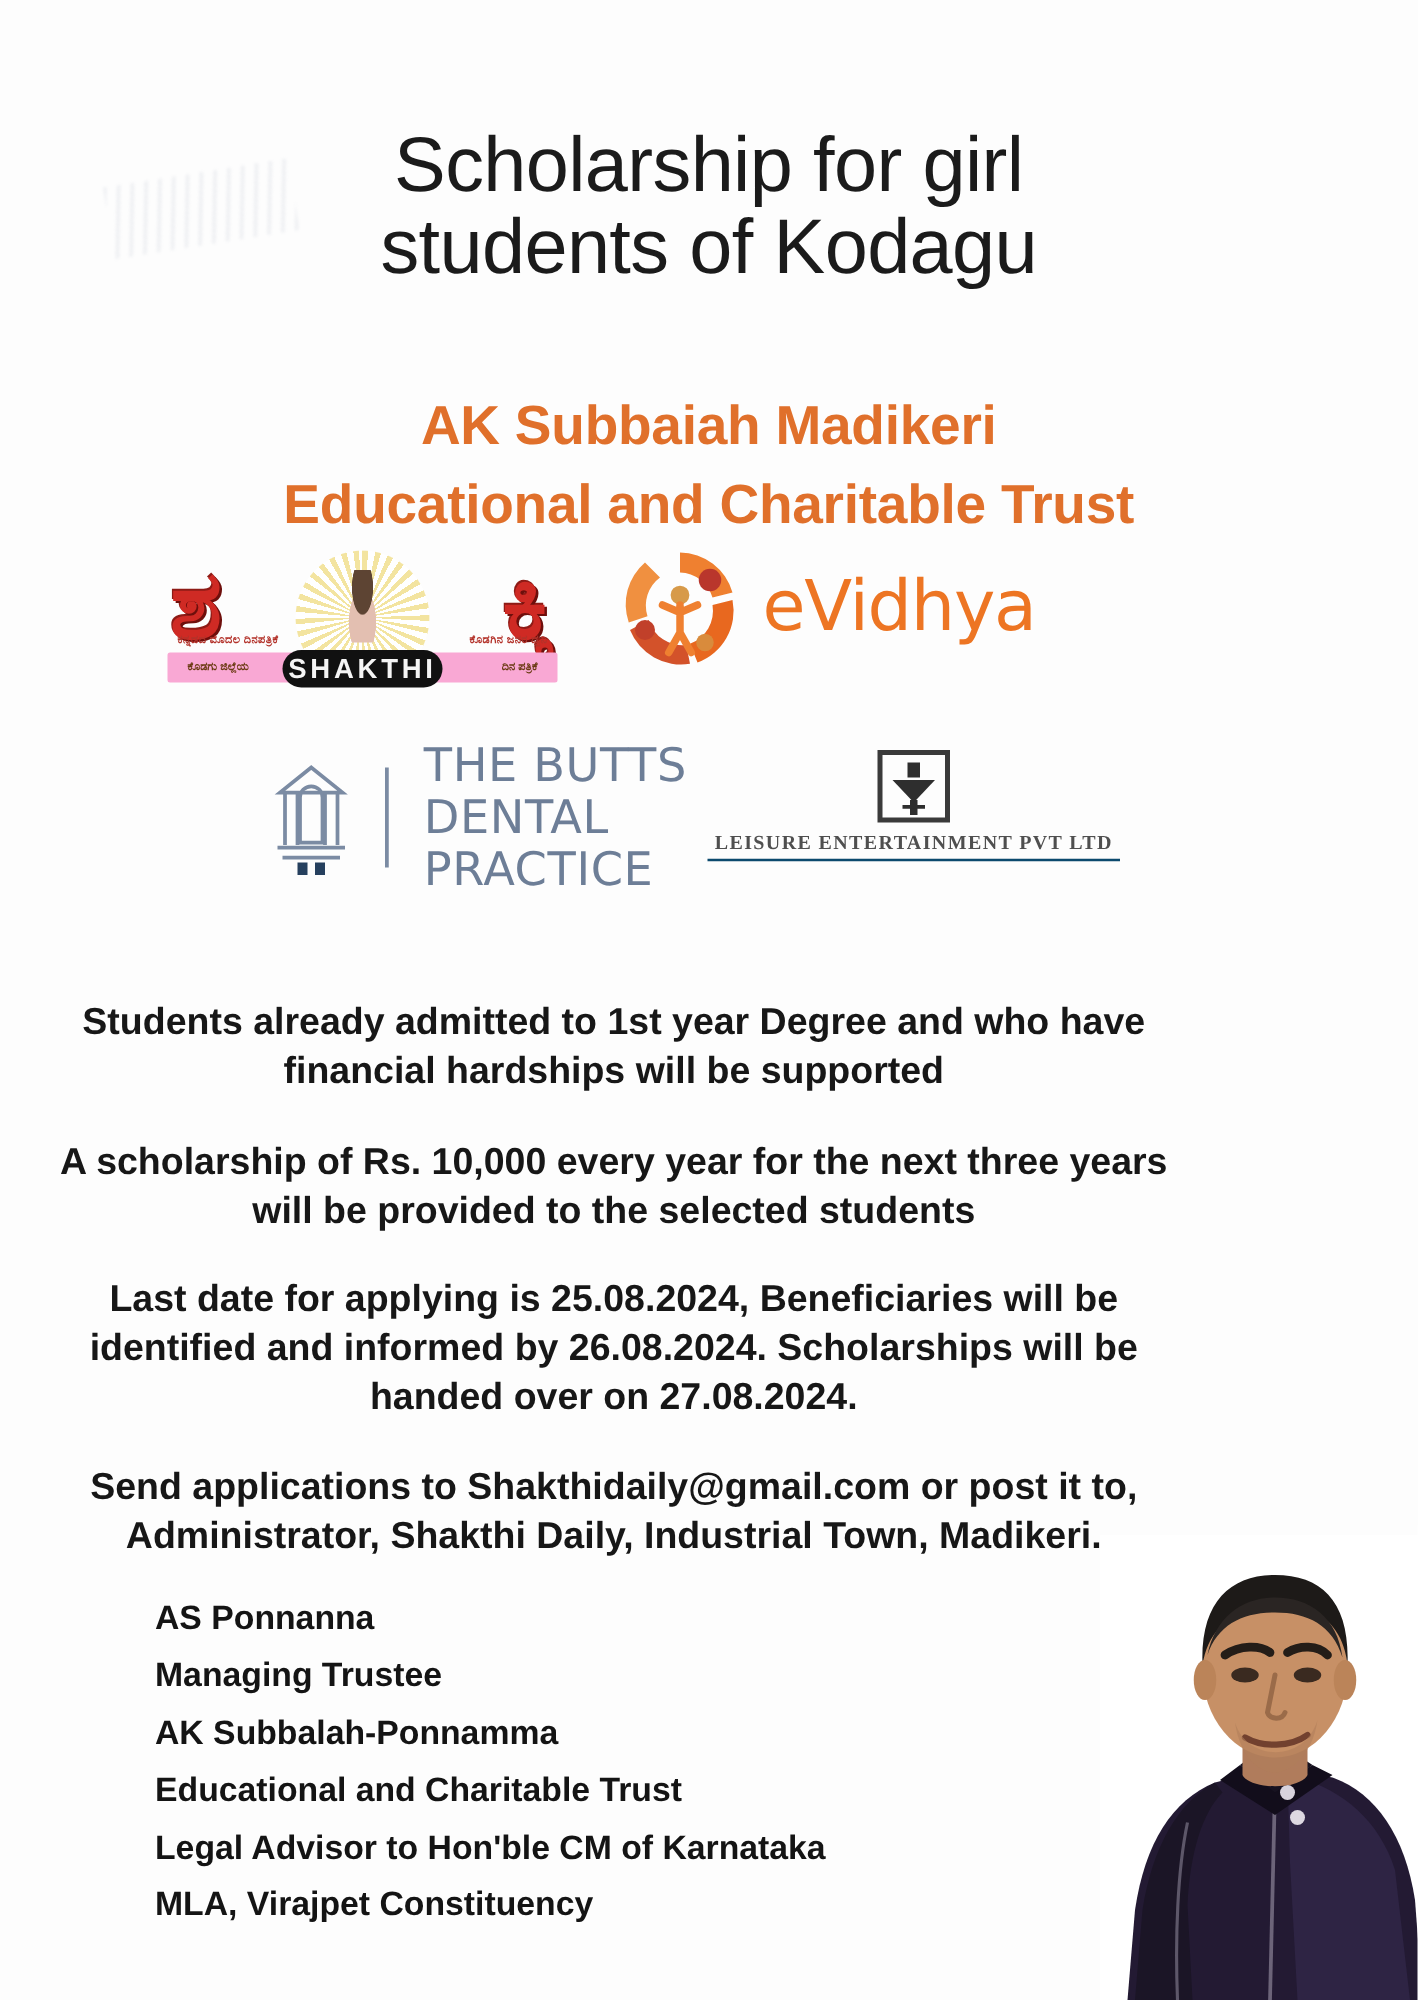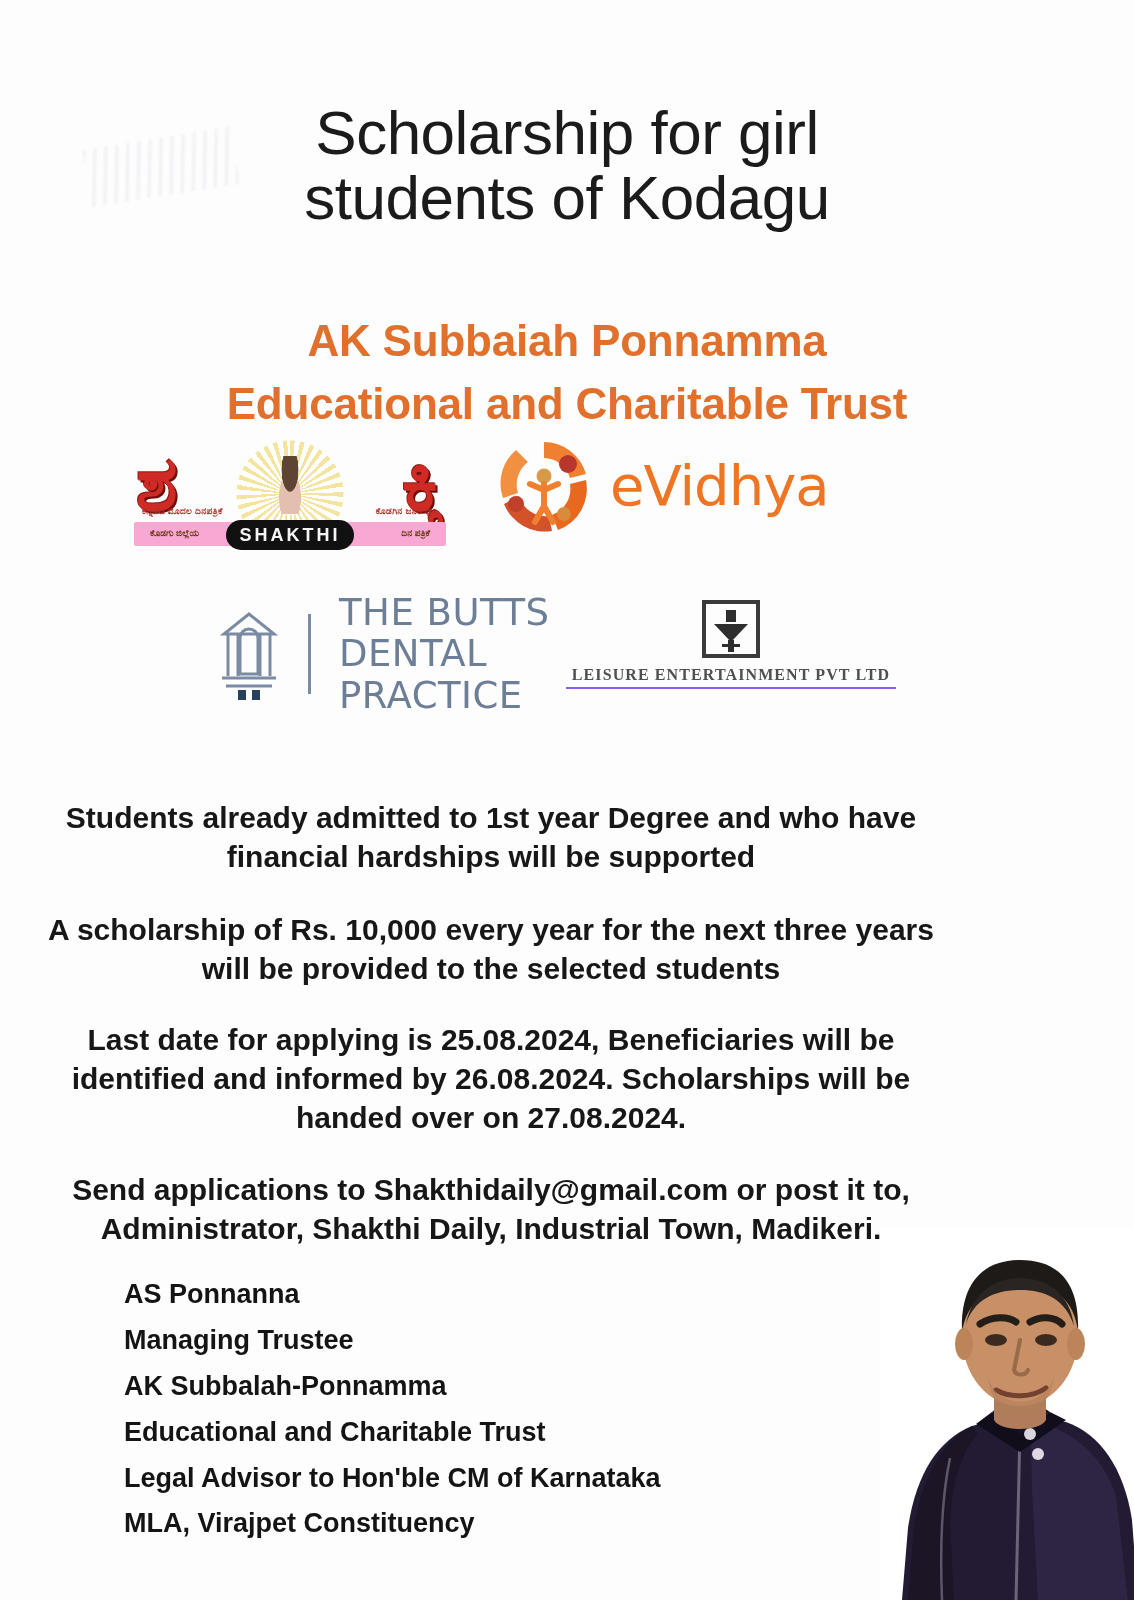--- a/index.html
+++ b/index.html
@@ -160,21 +160,21 @@
   .shakthi .pill {
     position: absolute;
     left: 50%;
     bottom: -2px;
     margin-left: -64px;
     width: 128px;
     height: 30px;
     background: #111111;
     border-radius: 15px;
     color: #f5f5f5;
-    font-size: 18px;
+    font-size: 22px;
     font-weight: bold;
     letter-spacing: 3px;
     text-align: center;
     line-height: 30px;
   }
 
   
   .evidhya {
     position: absolute;
     left: 492px;
@@ -247,21 +247,21 @@
   }
   .leisure .badge svg { display: block; width: 62px; height: 62px; }
   .leisure .lbl {
     font-family: "Liberation Serif", serif;
     font-weight: bold;
     font-size: 16px;
     color: #4f4f4f;
     letter-spacing: 1.1px;
     white-space: nowrap;
     padding-bottom: 3px;
-    border-bottom: 2px solid #8b5cf6;
+    border-bottom: 2px solid #0c4a6e;
   }
 
   
   .body-block {
     position: absolute;
     left: 0;
     width: 982px;
     text-align: center;
     color: #171717;
     font-weight: bold;
@@ -304,21 +304,21 @@
 <div class="poster">
 
   <div class="watermark"></div>
 
   <h1 class="title">
     <span class="l1">Scholarship for girl</span>
     <span class="l2">students of Kodagu</span>
   </h1>
 
   <h2 class="trust-name">
-    <span class="l1">AK Subbaiah Ponnamma</span>
+    <span class="l1">AK Subbaiah Madikeri</span>
     <span class="l2">Educational and Charitable Trust</span>
   </h2>
 
   <div class="logo-row-1">
 
     <div class="shakthi">
       <div class="sunburst"></div>
       <div class="deity"></div>
       <div class="kn-left">ಶ</div>
       <div class="kn-right">ಕ್ತಿ</div>

